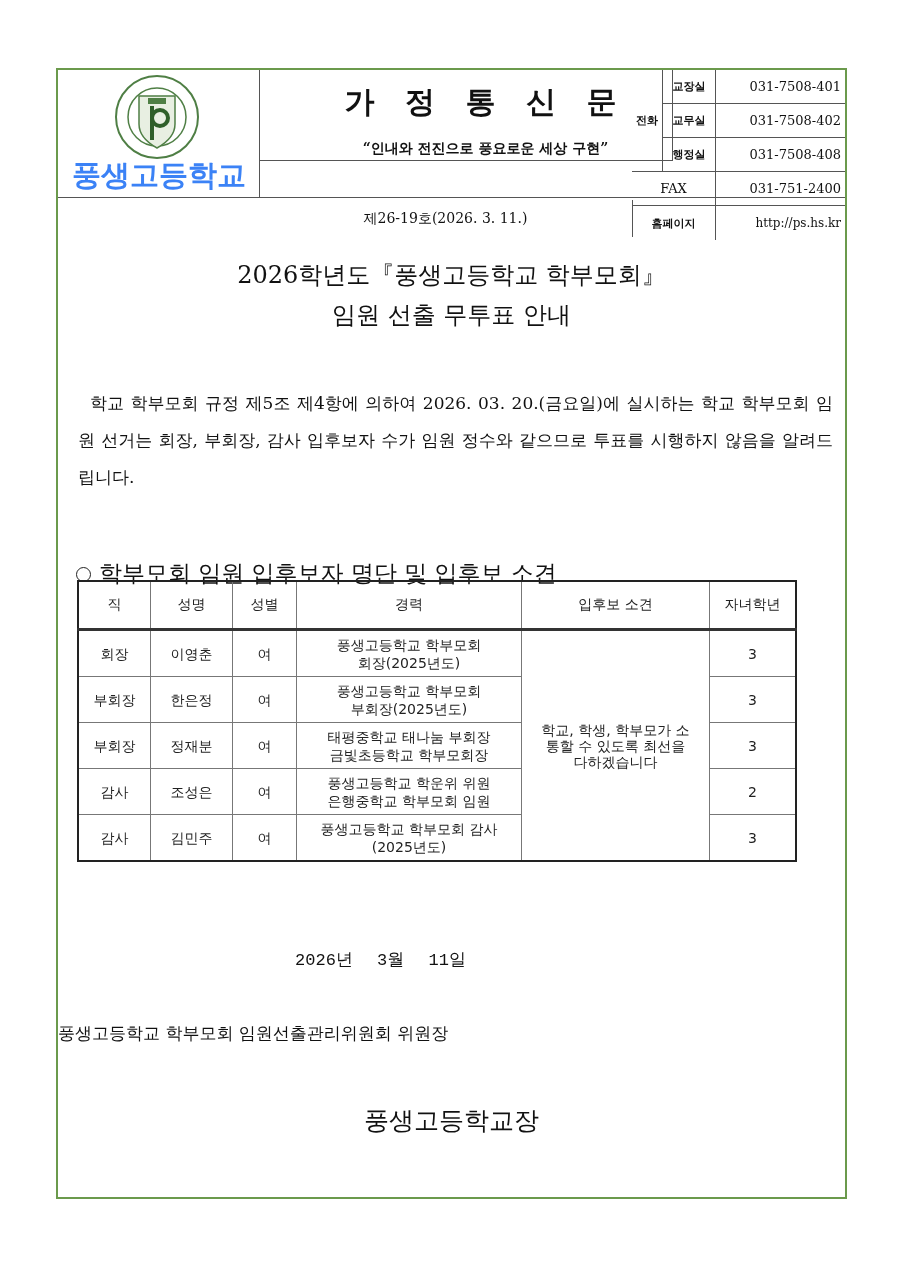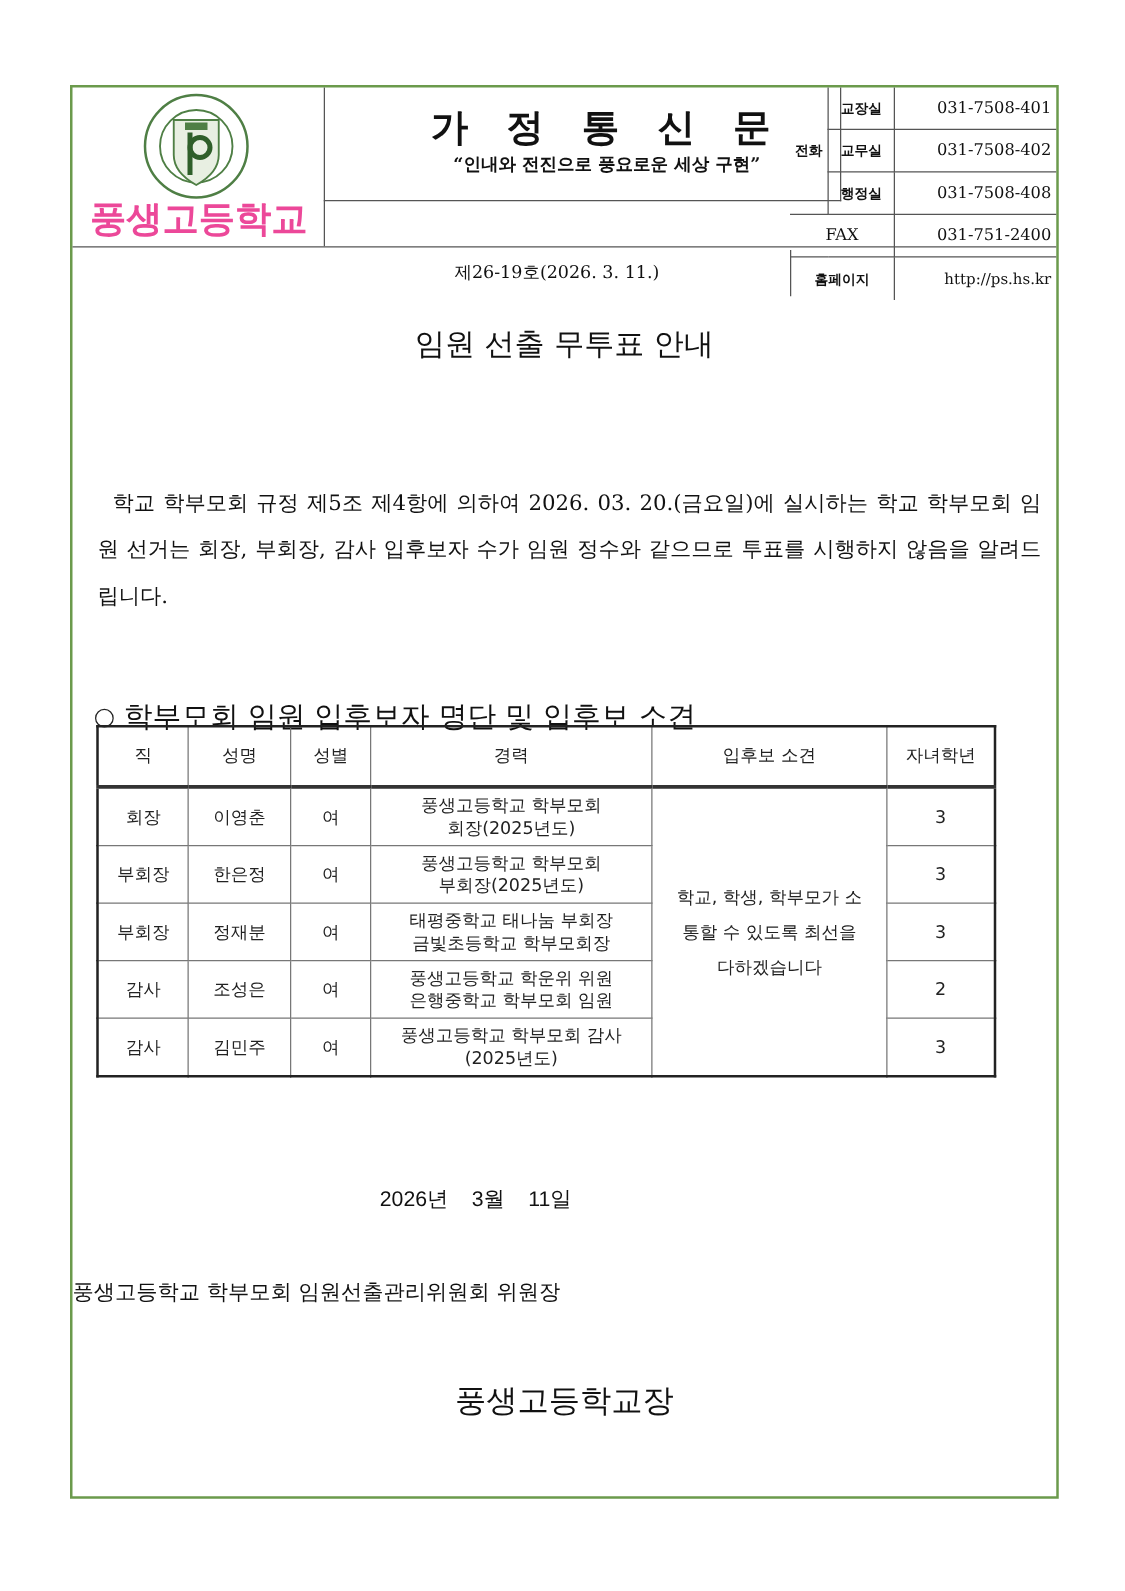--- a/index.html
+++ b/index.html
@@ -2,45 +2,45 @@
 <html><head>
 <meta charset="utf-8">
 <style>
   html, body { margin:0; padding:0; background:#ffffff; }
   body { width:900px; height:1273px; position:relative; font-family:"DejaVu Serif", serif; color:#111; }
   .page { position:absolute; left:56px; top:68px; width:791px; height:1131px; border:2px solid #6b9a4c; box-sizing:border-box; }
   
   .hdr { position:absolute; left:0; top:0; width:787px; height:127px; border-bottom:1px solid #555; }
   .logo-cell { position:absolute; left:0; top:0; width:201px; height:127px; border-right:1px solid #555; }
   .emblem { position:absolute; left:56px; top:4px; width:86px; height:86px; }
-  .school-name { position:absolute; left:4px; top:86px; width:194px; text-align:center; font-family:"DejaVu Sans", sans-serif; font-weight:bold; font-size:29px; color:#ec4899; letter-spacing:0px; }
+  .school-name { position:absolute; left:4px; top:86px; width:194px; text-align:center; font-family:"DejaVu Sans", sans-serif; font-weight:bold; font-size:29px; color:#3b82f6; letter-spacing:0px; }
   .title-cell { position:absolute; left:201px; top:0; width:373px; height:90px; border-bottom:1px solid #555; border-right:1px solid #555; text-align:center;padding-left:40px; }
   .doc-title { font-family:"DejaVu Sans", sans-serif; font-weight:bold; font-size:30px; letter-spacing:10px; margin-top:12px; }
-  .motto { font-family:"DejaVu Serif", serif; font-weight:bold; font-size:14px; margin-top:0; }
+  .motto { font-family:"DejaVu Serif", serif; font-weight:bold; font-size:14px; margin-top:17px; }
   .issue-cell { position:absolute; left:201px; top:90px; width:373px; height:37px; border-right:1px solid #555; text-align:center; line-height:37px; font-size:14px; font-family:"DejaVu Serif", serif;margin-top:40px; }
   .contact { position:absolute; left:574px; top:0; width:213px; height:127px; font-size:13px; }
   .contact table { border-collapse:collapse; width:213px; }
   .contact td { border:1px solid #555; height:33px; padding:0 4px; font-family:"DejaVu Serif", serif; }
   .contact td.k { text-align:center; font-weight:bold; font-size:11px; }
   .contact td.v { text-align:right; padding-left:6px; }
   .contact tr td:first-child { border-left:none; }
   .contact tr:first-child td { border-top:none; }
   .contact td:last-child { border-right:none; }
   .contact tr.last td { border-bottom:none; height:34px; }
   
   .headline { position:absolute; left:0; top:185px; width:787px; text-align:center; font-size:24px; line-height:40px; font-family:"DejaVu Serif", serif; }
   .body-text { position:absolute; left:20px; top:315px; width:755px; font-size:17px; line-height:37px; text-align:justify; font-family:"DejaVu Serif", serif; }
   .section-label { position:absolute; left:18px; top:488px; font-size:23px; font-family:"DejaVu Serif", serif; }
   .section-label .circ { display:inline-block; width:13px; height:13px; border:1.5px solid #222; border-radius:50%; margin-right:8px; vertical-align:-1px; }
   
   .cands { position:absolute; left:19px; top:510px; border-collapse:collapse; border:2.5px solid #222; font-family:"DejaVu Sans", sans-serif; font-size:14px; color:#222; }
   .cands th, .cands td { border:1px solid #777; text-align:center; padding:0; }
   .cands th { font-weight:normal; height:46px; border-bottom:3px solid #333; }
   .cands td { height:45px; line-height:18px; }
-  .date-line { position:absolute; left:0; top:878px; width:645px; text-align:center; font-size:17px; font-family:Liberation Sans, sans-serif; word-spacing:14px; }
+  .date-line { position:absolute; left:0; top:878px; width:645px; text-align:center; font-size:17px; font-family:Liberation Mono, monospace; word-spacing:14px; }
   .sign1 { position:absolute; left:0; top:952px; width:787px; text-align:left; font-size:17px; font-family:"DejaVu Serif", serif; }
   .sign2 { position:absolute; left:0; top:1034px; width:787px; text-align:center; font-size:25px; font-family:"DejaVu Serif", serif; }
 </style>
 </head>
 <body>
 
 <div class="page">
 
   <div class="hdr">
     <div class="logo-cell">
@@ -84,20 +84,21 @@
         <tr class="last">
           <td class="k" colspan="2">홈페이지</td>
           <td class="v" style="font-size:12px">http://ps.hs.kr</td>
         </tr>
       </tbody>
         </table>
     </div>
   </div>
 
   <div class="headline">
+    <div>2026학년도『풍생고등학교 학부모회』</div>
     <div>임원 선출 무투표 안내</div>
   </div>
 
   <div class="body-text">
     <span style="display:inline-block;width:12px"></span><span>학교 학부모회 규정 제5조 제4항에 의하여 2026. 03. 20.(금요일)에 실시하는 학교 학부모회 임원 선거는 회장, 부회장, 감사 입후보자 수가 임원 정수와 같으므로 투표를 시행하지 않음을 알려드립니다.</span>
   </div>
 
   <div class="section-label">
     <span class="circ"></span><span>학부모회 임원 입후보자 명단 및 입후보 소견</span>
   </div>
@@ -115,21 +116,21 @@
     </thead>
     <tbody>
       <tr>
         <td>회장</td>
         <td>이영춘</td>
         <td>여</td>
         <td>
             <div>풍생고등학교 학부모회</div>
             <div>회장(2025년도)</div>
           </td>
-        <td rowspan="5" style="line-height:28px">
+        <td rowspan="5" style="line-height:16px">
             <div style="width:150px;margin:0 auto">학교, 학생, 학부모가 소통할 수 있도록 최선을 다하겠습니다</div>
           </td>
         <td>3</td>
       </tr>
       <tr>
         <td>부회장</td>
         <td>한은정</td>
         <td>여</td>
         <td>
             <div>풍생고등학교 학부모회</div>

